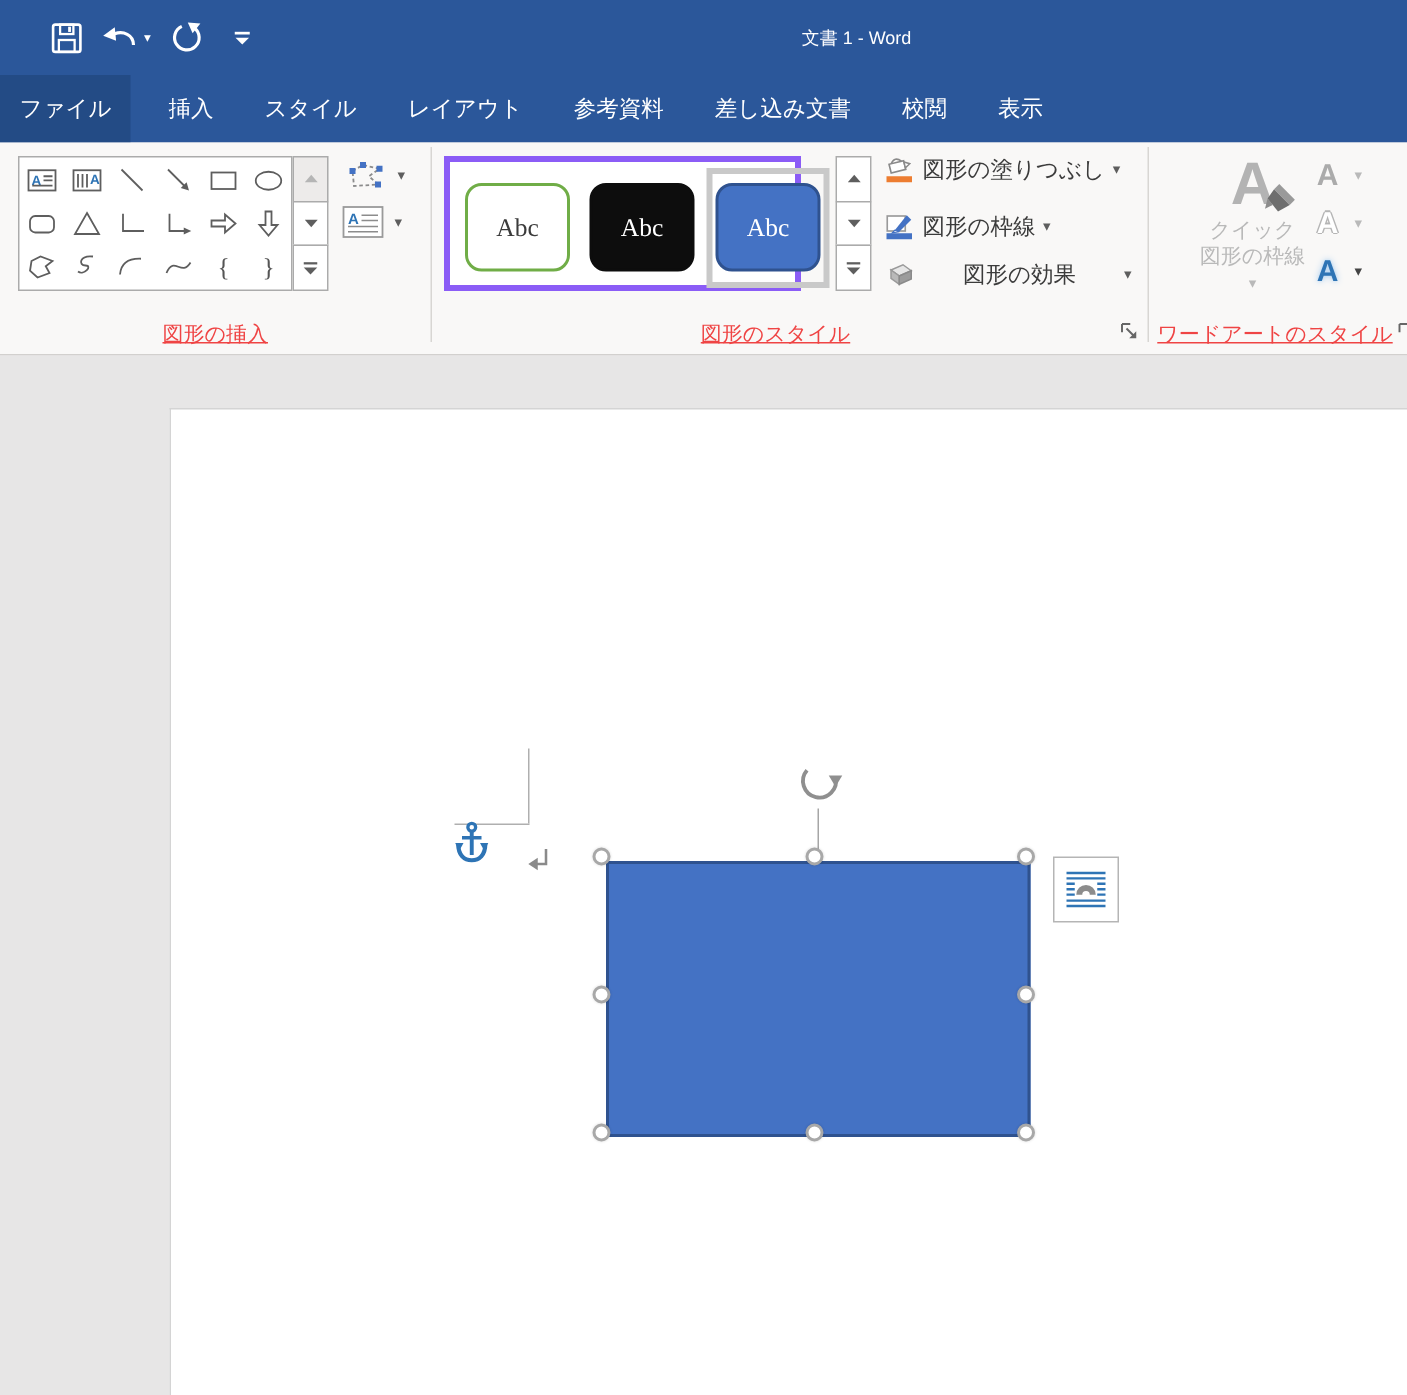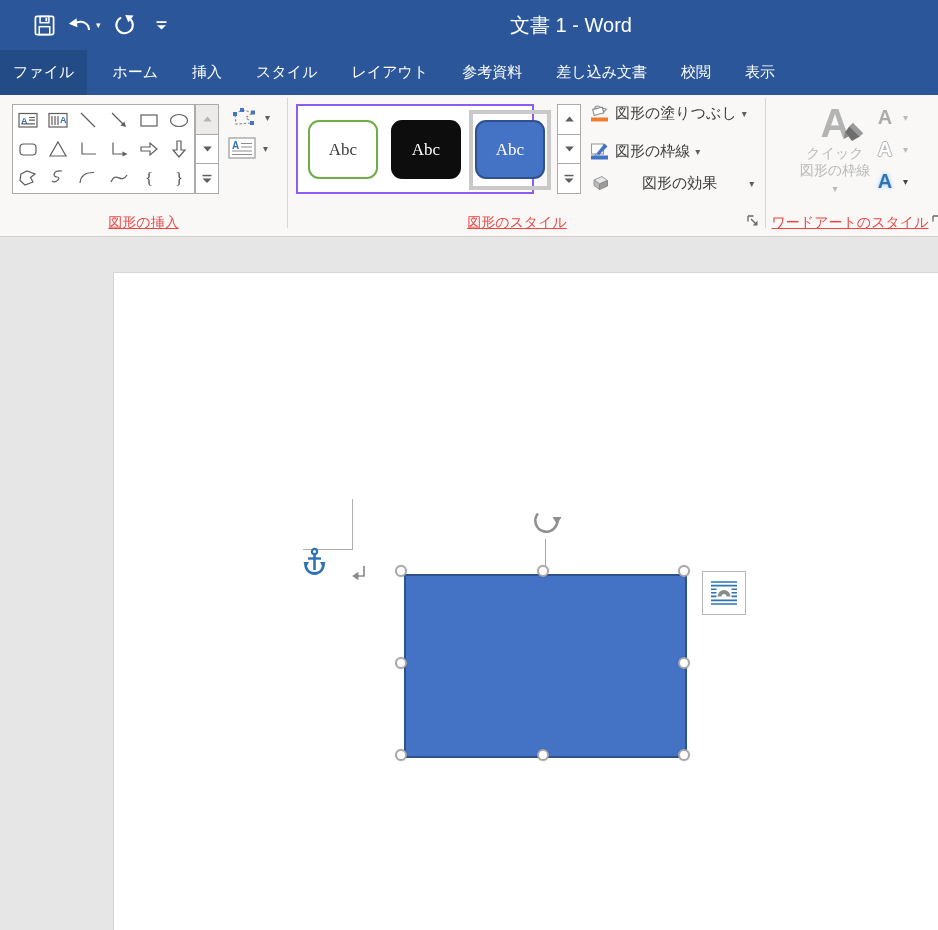--- a/index.html
+++ b/index.html
@@ -8,21 +8,21 @@
     position:relative; width:938px; height:930px; overflow:hidden;
     font-family:"Liberation Sans","DejaVu Sans",sans-serif;
     -webkit-font-smoothing:antialiased;
   }
   
   .titlebar { position:absolute; left:0; top:0; width:938px; height:50px; background:#2B579A; }
   .qat { position:absolute; left:28px; top:11px; height:28px; display:flex; align-items:center; gap:0; }
   .qat-btn { display:flex; align-items:center; justify-content:center; height:28px; padding:0 6px; cursor:default; }
   .qat-caret { font-size:9px; color:#fff; margin-left:3px; }
   .win-title { position:absolute; left:0; top:0; width:938px; height:50px; line-height:50px;
-    text-align:center; padding-left:204px; color:#FFFFFF; font-size:20px; }
+    text-align:center; padding-left:204px; color:#FFFFFF; font-size:12px; }
   
   .tabbar { position:absolute; left:0; top:50px; width:938px; height:45px; background:#2B579A; display:flex; }
   .tab { display:flex; align-items:center; padding:0 17px; color:#FFFFFF; font-size:15px; white-space:nowrap; cursor:default; }
   .tab.file { background:#234B85; padding:0 13px; margin-right:8px; }
   
   .ribbon { position:absolute; left:0; top:95px; width:938px; height:142px; background:#F9F8F7; border-bottom:1px solid #D2D0CE; }
   .vsep { position:absolute; top:3px; width:1px; height:130px; background:#D8D6D3; }
   .group-label { position:absolute; top:119px; font-size:14px; color:#ef4444; text-align:center; white-space:nowrap;text-decoration:underline; }
   
   .shape-gallery { position:absolute; left:12px; top:9px; width:183px; height:90px; background:#fff; border:1px solid #ABABAB;
@@ -31,21 +31,21 @@
   .gcell svg { width:22px; height:22px; }
   .gi { stroke:#5E5E5E; fill:none; stroke-width:1.2; }
   .scol { position:absolute; top:9px; width:24px; height:90px; display:flex; flex-direction:column; }
   .sbtn { flex:1; background:#fff; border:1px solid #ABABAB; display:flex; align-items:center; justify-content:center; margin-top:-1px; }
   .sbtn:first-child { margin-top:0; }
   .sbtn.disabled { background:#EDEBEA; }
   .side-btn { position:absolute; display:flex; align-items:center; gap:6px; cursor:default; }
   .dd { font-size:10px; color:#5E5E5E; }
   .dd.dim { color:#B9B9B9; }
   
-  .style-gallery { position:absolute; left:296px; top:9px; width:238px; height:90px; background:#fff; border:2px solid #8b5cf6; }
+  .style-gallery { position:absolute; left:296px; top:9px; width:238px; height:90px; background:#fff; border:4px solid #8b5cf6; }
   .sel-frame { position:absolute; left:171px; top:4px; width:82px; height:80px; border:4px solid #C9C9C9; }
   .style-chip { position:absolute; top:14px; width:70px; height:59px; border:2px solid; border-radius:11px;
     display:flex; align-items:center; justify-content:center;
     font-family:"Liberation Serif","DejaVu Serif",serif; font-size:17px; cursor:default; }
   .rib-btn { position:absolute; left:590px; height:26px; display:flex; align-items:center; gap:5px; font-size:15px; color:#3B3B3B; cursor:default; }
   .rib-btn svg { width:20px; height:20px; flex:none; }
   .dlg-launcher { position:absolute; width:14px; height:14px; cursor:default; }
   
   .big-btn { position:absolute; left:798px; top:6px; width:74px; height:98px; text-align:center; cursor:default; }
   .bigA { font-size:40px; font-weight:bold; color:#B3B3B3; line-height:44px; position:relative; display:inline-block; }
@@ -101,21 +101,20 @@
           <rect x="1.5" y="2.2" width="10" height="1.8" fill="#fff"></rect>
           <polygon points="2,6.2 11,6.2 6.5,10.6" fill="#fff"></polygon>
         </svg>
       </div>
     </div>
     <div class="win-title">文書 1  -  Word</div>
   </div>
 
   <div class="tabbar">
     <div class="tab file">ファイル</div>
-    <div class="tab">ホーム</div>
     <div class="tab">挿入</div>
     <div class="tab">スタイル</div>
     <div class="tab">レイアウト</div>
     <div class="tab">参考資料</div>
     <div class="tab">差し込み文書</div>
     <div class="tab">校閲</div>
     <div class="tab">表示</div>
   </div>
 
   <div class="ribbon">

